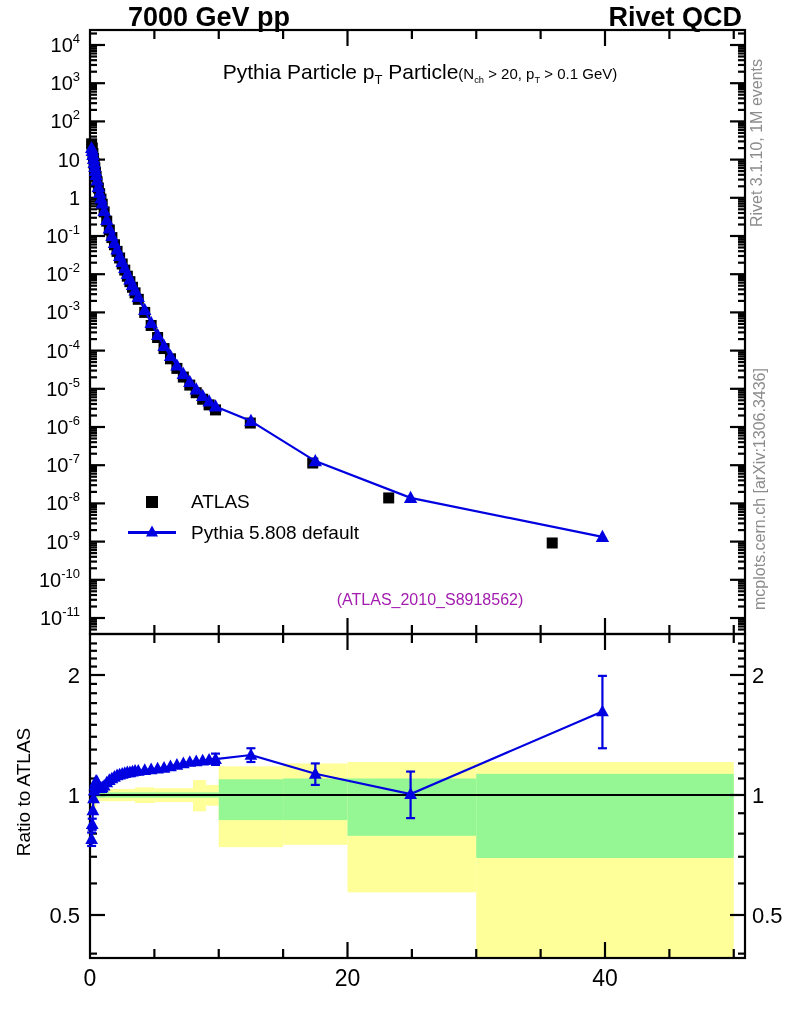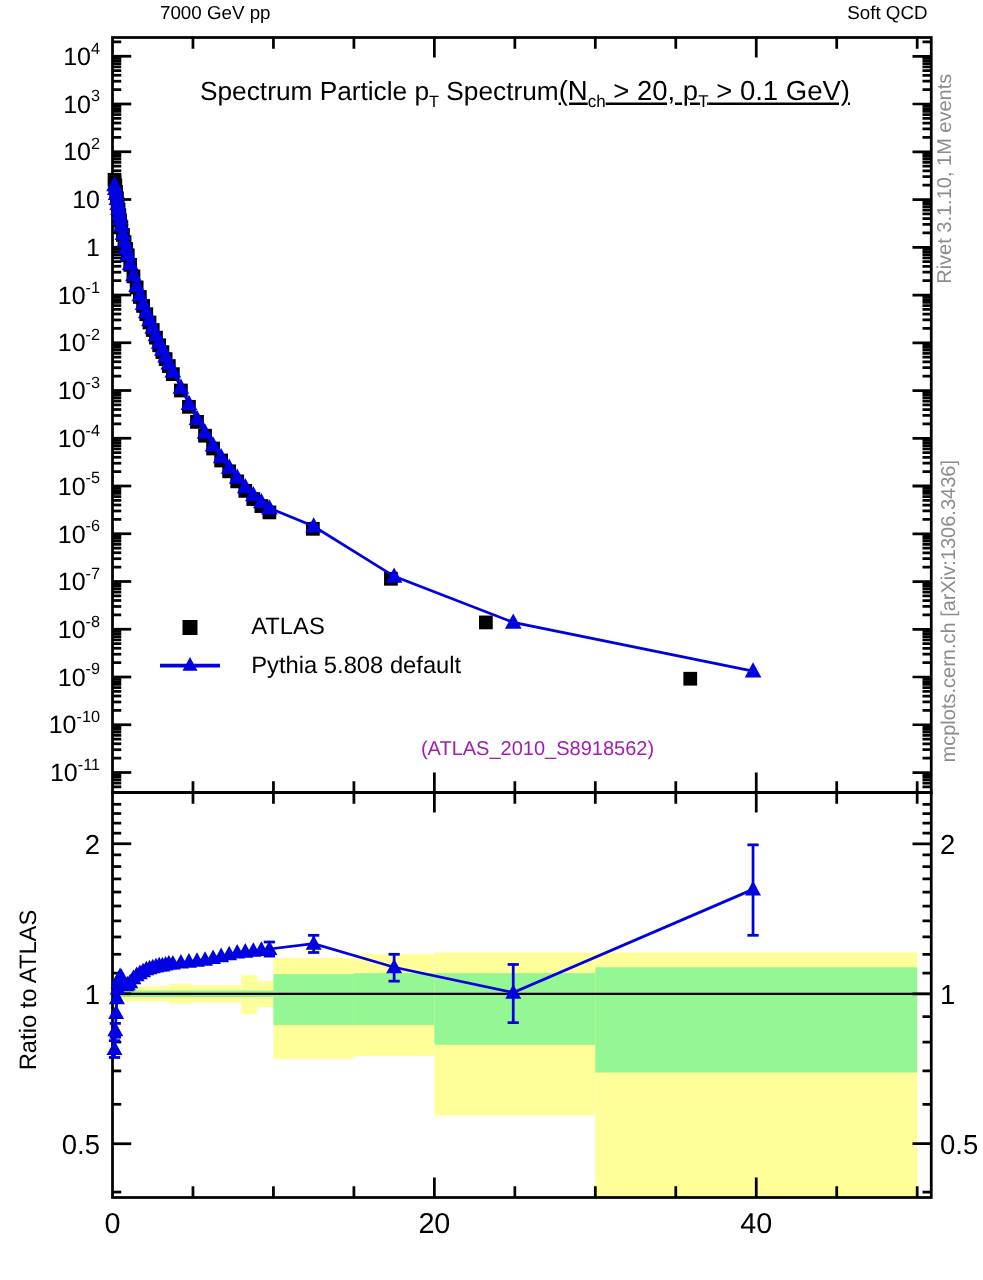--- a/index.html
+++ b/index.html
@@ -1,32 +1,32 @@
 <!DOCTYPE html>
 <html><head>
 <meta charset="utf-8">
 <style>
   html,body{margin:0;padding:0;background:#ffffff;}
   .figure{position:relative;width:786px;height:1024px;background:#fff;
           font-family:"Liberation Sans", sans-serif;color:#000;overflow:hidden;}
   svg{position:absolute;left:0;top:0;}
   .abs{position:absolute;white-space:nowrap;}
-  .hdr{font-size:15px;top:2px;}
+  .hdr{font-size:27px;top:2px;font-weight:bold;}
   .title-wrap{left:420px;top:60px;transform:translateX(-50%);font-size:21px;}
-  .cond{font-size:22px;text-decoration:underline;}
+  .cond{font-size:15px;}
   .sub{font-size:0.62em;vertical-align:-0.4em;}
   .legend{left:127px;top:486px;font-size:19px;}
   .legend-row{display:flex;align-items:center;height:31px;}
   .legend-marker{width:50px;display:flex;justify-content:center;align-items:center;position:relative;}
   .sq{width:12px;height:12px;background:#000;}
   .mcline{width:48px;height:2.4px;background:#0000e0;position:relative;}
   .tri{position:absolute;left:50%;top:50%;transform:translate(-50%,-58%);
        width:0;height:0;border-left:6.5px solid transparent;border-right:6.5px solid transparent;
        border-bottom:11px solid #0000e0;}
-  .legend-label{margin-left:24px;}
+  .legend-label{margin-left:14px;}
   .watermark{left:430px;top:591px;transform:translateX(-50%);font-size:16px;color:#a21caf;}
   .rot{transform:translate(-50%,-50%) rotate(-90deg);}
   .cap{font-size:16px;color:#8c8c8c;}
   .cap-top{left:757px;top:143px;}
   .cap-bot{left:760px;top:489px;}
   .ratio-ylabel{left:24px;top:792px;font-size:19px;color:#000;}
 </style>
 </head>
 <body>
 
@@ -610,24 +610,24 @@
         <polygon points="209.09375,753.0463109612991 202.71375,764.7063109612992 215.47375,764.7063109612992" fill="#0000e0"></polygon>
         <polygon points="215.53125,752.3411254269128 209.15125,764.0011254269128 221.91125,764.0011254269128" fill="#0000e0"></polygon>
         <polygon points="250.9375,748.1692895997859 244.5575,759.829289599786 257.3175,759.829289599786" fill="#0000e0"></polygon>
         <polygon points="315.3125,767.0213400742043 308.9325,778.6813400742044 321.6925,778.6813400742044" fill="#0000e0"></polygon>
         <polygon points="410.5875,787.3165428020034 404.2075,798.9765428020035 416.9675,798.9765428020035" fill="#0000e0"></polygon>
         <polygon points="602.425,704.661029752871 596.045,716.321029752871 608.805,716.321029752871" fill="#0000e0"></polygon>
       </g>
     </svg>
 
   <div class="abs hdr" style="left:128px;">7000 GeV pp</div>
-  <div class="abs hdr" style="right:44px;">Soft QCD</div>
+  <div class="abs hdr" style="right:44px;">Rivet QCD</div>
 
   <div class="abs title-wrap">
-    <span><span>Spectrum Particle p</span><span class="sub">T</span><span> Spectrum</span></span><span class="cond"><span>(N</span><span class="sub">ch</span><span> &gt; 20, p</span><span class="sub">T</span><span> &gt; 0.1 GeV)</span></span>
+    <span><span>Pythia Particle p</span><span class="sub">T</span><span> Particle</span></span><span class="cond"><span>(N</span><span class="sub">ch</span><span> &gt; 20, p</span><span class="sub">T</span><span> &gt; 0.1 GeV)</span></span>
   </div>
 
   <div class="abs legend">
     <div class="legend-row">
       <span class="legend-marker">
           <span class="sq"></span>
         </span>
       <span class="legend-label">ATLAS</span>
     </div>
     <div class="legend-row">

